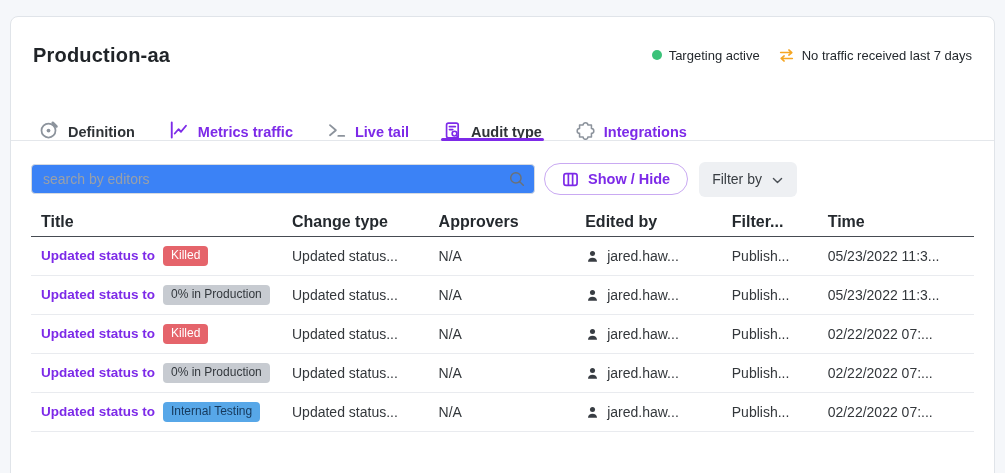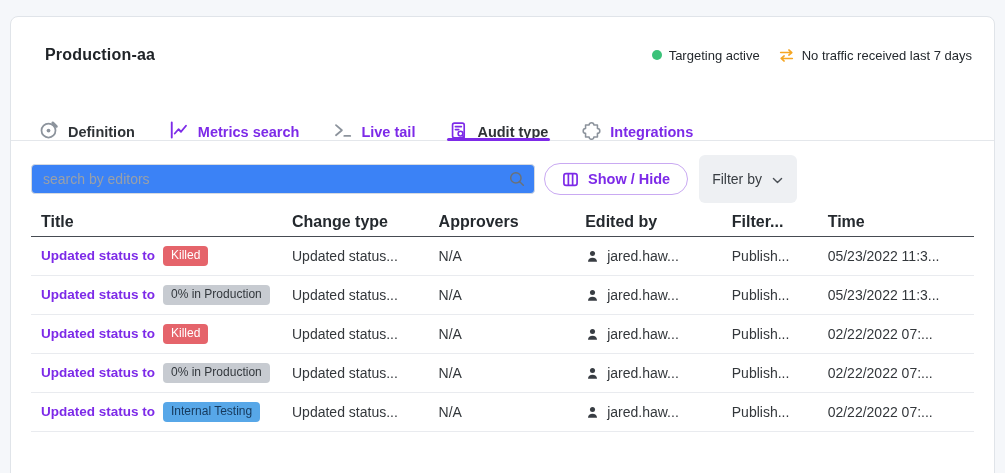--- a/index.html
+++ b/index.html
@@ -6,21 +6,21 @@
     background:#F5F7FA;font-family:"Liberation Sans","DejaVu Sans",sans-serif;
     -webkit-font-smoothing:antialiased;}
   :root{--accent:#7D2AE8;--banner-text:#BE4A2B;--banner-bg:#FCF4E3;--green:#3BC279;
     --orange:#F5A623;--rule:#464B52;}
   .card{margin:16px 10px 0;background:#fff;border:1px solid #E0E4E9;border-radius:8px 8px 0 0;
     height:600px;box-sizing:border-box;}
   .banner{height:36px;background:var(--banner-bg);border-radius:8px 8px 0 0;display:flex;
     align-items:center;justify-content:center;}
   .banner span{font-size:11px;font-weight:700;letter-spacing:2px;color:var(--banner-text);}
   .title-row{display:flex;align-items:center;margin-top:22px;padding:0 22px;height:32px;}
-  .title-row h1{margin:12px;font-size:16px;font-weight:700;color:#202428;letter-spacing:.2px;}
+  .title-row h1{margin:0;font-size:20px;font-weight:700;color:#202428;letter-spacing:.2px;}
   .status-group{margin-left:auto;display:flex;align-items:center;gap:18px;font-size:13px;color:#24292E;}
   .status-item{display:flex;align-items:center;gap:7px;}
   .dot{width:10px;height:10px;border-radius:50%;background:var(--green);}
   .swap-icon{color:var(--orange);}
   
   .tabs-row{margin-top:30px;padding:0 28px;height:39px;border-bottom:1px solid #E4E7EB;
     display:flex;align-items:center;gap:34px;}
   .tab{display:flex;align-items:flex-end;gap:9px;font-size:14.5px;font-weight:700;cursor:pointer;
     color:var(--accent);position:relative;height:100%;}
   .tab .ticon{display:flex;color:#8C939C;}
@@ -32,21 +32,21 @@
   .toolbar{margin:22px 20px 0;display:flex;align-items:center;height:32px;}
   .search-box{position:relative;width:504px;height:30px;}
   .search-box input{width:100%;height:100%;box-sizing:border-box;border:1px solid #D6DAE0;
     border-radius:4px;padding:0 36px 0 11px;font-size:14px;color:#33373B;outline:none;
     font-family:inherit;background:#3b82f6;}
   .search-box input::placeholder{color:#9AA0A8;}
   .search-icon{position:absolute;right:9px;top:6px;color:#6B7178;}
   .btn-showhide{margin-left:9px;height:32px;padding:0 17px;border-radius:16px;background:#fff;
     border:1px solid #C9A9F2;color:var(--accent);font-size:14.5px;font-weight:600;display:flex;
     align-items:center;gap:9px;cursor:pointer;font-family:inherit;}
-  .btn-filter{margin-left:11px;height:48px;padding:0 13px;border-radius:6px;background:#EEF0F3;
+  .btn-filter{margin-left:11px;height:35px;padding:0 13px;border-radius:6px;background:#EEF0F3;
     border:none;color:#383D42;font-size:14px;display:flex;align-items:center;gap:9px;
     cursor:pointer;font-family:inherit;}
   .btn-filter .chev{color:#4A4F55;margin-top:2px;}
   
   .table{margin:0 20px;}
   .thead{display:flex;padding-top:18px;padding-bottom:5px;border-bottom:1.5px solid var(--rule);
     font-size:16px;font-weight:700;color:#24292E;align-items:center;}
   .cell{box-sizing:border-box;padding-left:10px;white-space:nowrap;overflow:hidden;}
   .c-title{width:257px;}
   .c-ctype{width:150px;}
@@ -96,21 +96,21 @@
       </span>
       <span>Definition</span>
     </div>
     <div class="tab">
       <span class="ticon purple">
         <svg width="20" height="20" viewBox="0 0 16 16" fill="none" stroke="currentColor" stroke-width="1.5" stroke-linecap="round" stroke-linejoin="round">
           <path d="M2.2 2 V14"></path>
             <path d="M4.6 10.8 L7.6 7.4 L9.6 9.4 L13.6 4.6"></path>
         </svg>
       </span>
-      <span>Metrics search</span>
+      <span>Metrics traffic</span>
     </div>
     <div class="tab">
       <span class="ticon">
         <svg width="19" height="19" viewBox="0 0 16 16" fill="none" stroke="currentColor" stroke-width="1.5" stroke-linecap="round" stroke-linejoin="round">
           <path d="M2.5 3.5 L7.5 7.8 L2.5 12"></path>
             <path d="M9.5 12.6 H14.5"></path>
         </svg>
       </span>
       <span>Live tail</span>
     </div>

